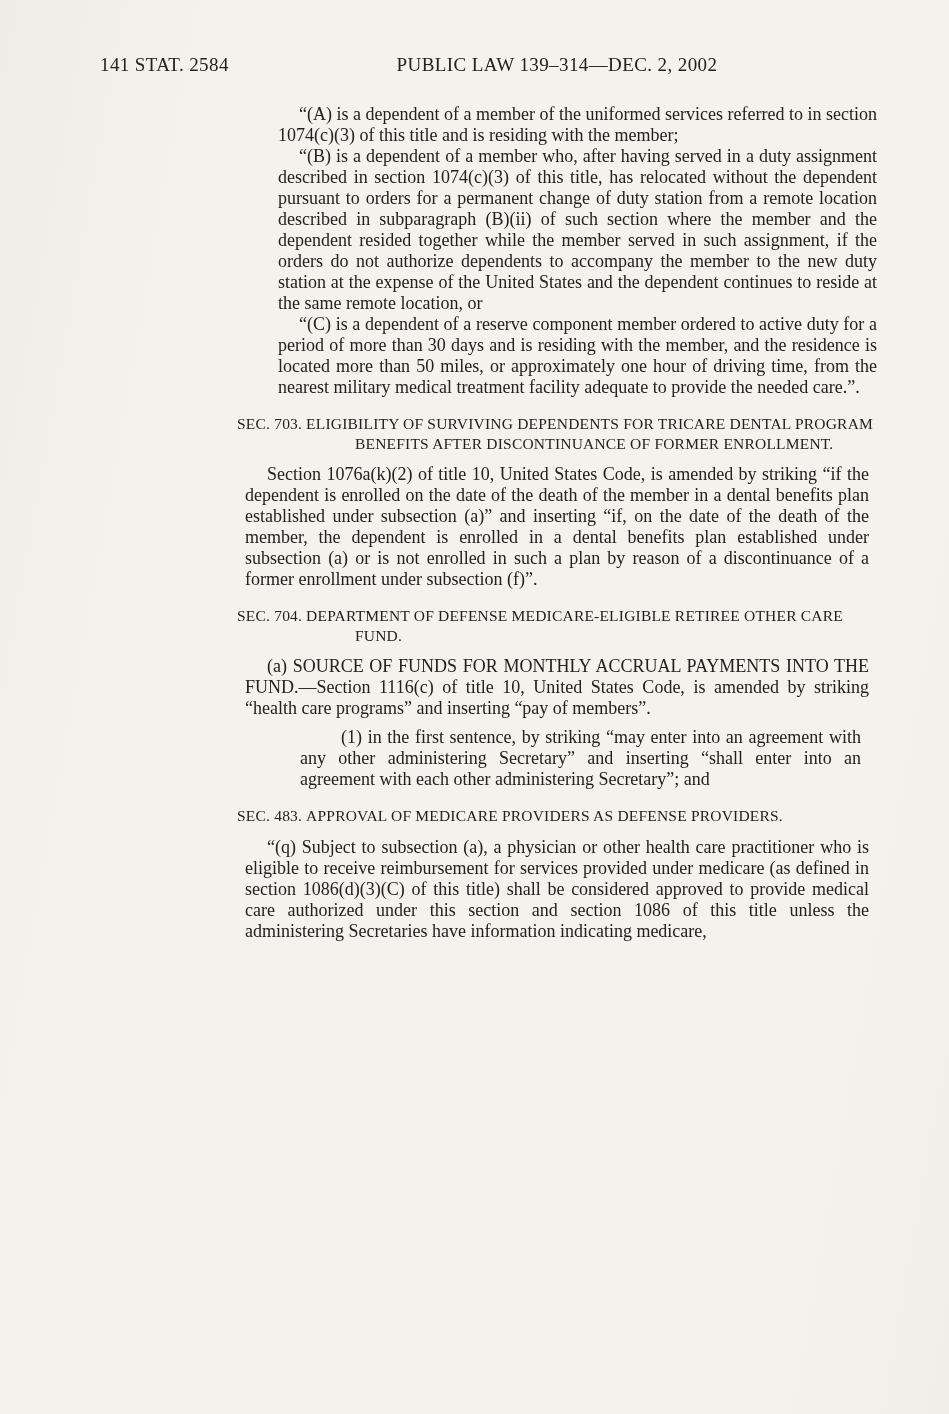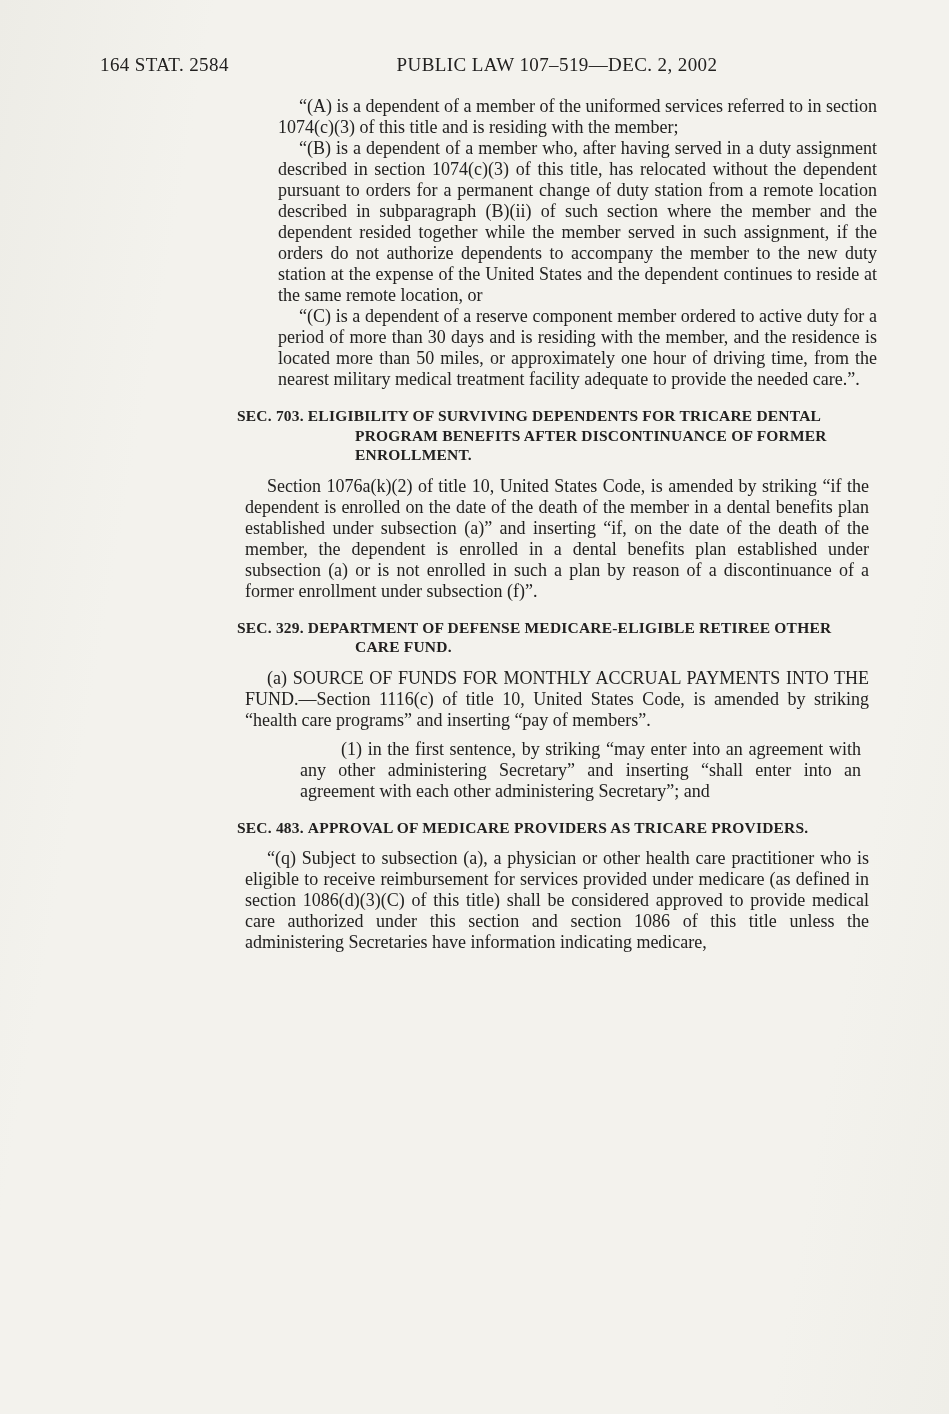--- a/index.html
+++ b/index.html
@@ -39,21 +39,21 @@
     width: 640px;
     top: 0;
     text-align: center;
     font-size: 19px;
     letter-spacing: 0.4px;
     white-space: nowrap;
   }
   .text-column {
     position: absolute;
     left: 237px;
-    top: 96px;
+    top: 104px;
     width: 640px;
     font-size: 18px;
     line-height: 21px;
   }
   .par {
     margin: 8px;
     text-indent: 22px;
     text-align: justify;
   }
   .q1 {
@@ -63,51 +63,51 @@
   }
   .item {
     margin: 0 16px 0 63px;
     text-indent: 41px;
     text-align: justify;
   }
   .sec-heading {
     margin: 16px 0 11px 0;
     font-size: 15.5px;
     line-height: 19.5px;
-    font-weight: bold;
+    font-weight: normal;
     letter-spacing: 0.2px;
     padding-left: 118px;
     text-indent: -118px;
     text-align: left;
   }
   .sec-label {
     padding-right: 4px;
   }
 </style>
 </head>
 <body>
 
 <div class="page">
 
   <div class="running-head">
-    <span class="stat-number">164 STAT. 2584</span>
-    <span class="law-title">PUBLIC LAW 107–519—DEC. 2, 2002</span>
+    <span class="stat-number">141 STAT. 2584</span>
+    <span class="law-title">PUBLIC LAW 139–314—DEC. 2, 2002</span>
   </div>
 
   <div class="text-column">
 
     <p class="q1">“(A) is a dependent of a member of the uniformed services referred to in section 1074(c)(3) of this title and is residing with the member;</p>
     <p class="q1">“(B) is a dependent of a member who, after having served in a duty assignment described in section 1074(c)(3) of this title, has relocated without the dependent pursuant to orders for a permanent change of duty station from a remote location described in subparagraph (B)(ii) of such section where the member and the dependent resided together while the member served in such assignment, if the orders do not authorize dependents to accompany the member to the new duty station at the expense of the United States and the dependent continues to reside at the same remote location, or</p>
     <p class="q1">“(C) is a dependent of a reserve component member ordered to active duty for a period of more than 30 days and is residing with the member, and the residence is located more than 50 miles, or approximately one hour of driving time, from the nearest military medical treatment facility adequate to provide the needed care.”.</p>
 
     <h3 class="sec-heading"><span class="sec-label">SEC. 703.</span><span>ELIGIBILITY OF SURVIVING DEPENDENTS FOR TRICARE DENTAL PROGRAM BENEFITS AFTER DISCONTINUANCE OF FORMER ENROLLMENT.</span></h3>
     <p class="par">Section 1076a(k)(2) of title 10, United States Code, is amended by striking “if the dependent is enrolled on the date of the death of the member in a dental benefits plan established under subsection (a)” and inserting “if, on the date of the death of the member, the dependent is enrolled in a dental benefits plan established under subsection (a) or is not enrolled in such a plan by reason of a discontinuance of a former enrollment under subsection (f)”.</p>
 
-    <h3 class="sec-heading"><span class="sec-label">SEC. 329.</span><span>DEPARTMENT OF DEFENSE MEDICARE-ELIGIBLE RETIREE OTHER CARE FUND.</span></h3>
+    <h3 class="sec-heading"><span class="sec-label">SEC. 704.</span><span>DEPARTMENT OF DEFENSE MEDICARE-ELIGIBLE RETIREE OTHER CARE FUND.</span></h3>
     <p class="par">(a) SOURCE OF FUNDS FOR MONTHLY ACCRUAL PAYMENTS INTO THE FUND.—Section 1116(c) of title 10, United States Code, is amended by striking “health care programs” and inserting “pay of members”.</p>
     <p class="item">(1) in the first sentence, by striking “may enter into an agreement with any other administering Secretary” and inserting “shall enter into an agreement with each other administering Secretary”; and</p>
 
-    <h3 class="sec-heading"><span class="sec-label">SEC. 483.</span><span>APPROVAL OF MEDICARE PROVIDERS AS TRICARE PROVIDERS.</span></h3>
+    <h3 class="sec-heading"><span class="sec-label">SEC. 483.</span><span>APPROVAL OF MEDICARE PROVIDERS AS DEFENSE PROVIDERS.</span></h3>
     <p class="par">“(q) Subject to subsection (a), a physician or other health care practitioner who is eligible to receive reimbursement for services provided under medicare (as defined in section 1086(d)(3)(C) of this title) shall be considered approved to provide medical care authorized under this section and section 1086 of this title unless the administering Secretaries have information indicating medicare,</p>
 
   </div>
 
 </div>
 
 </body></html>

